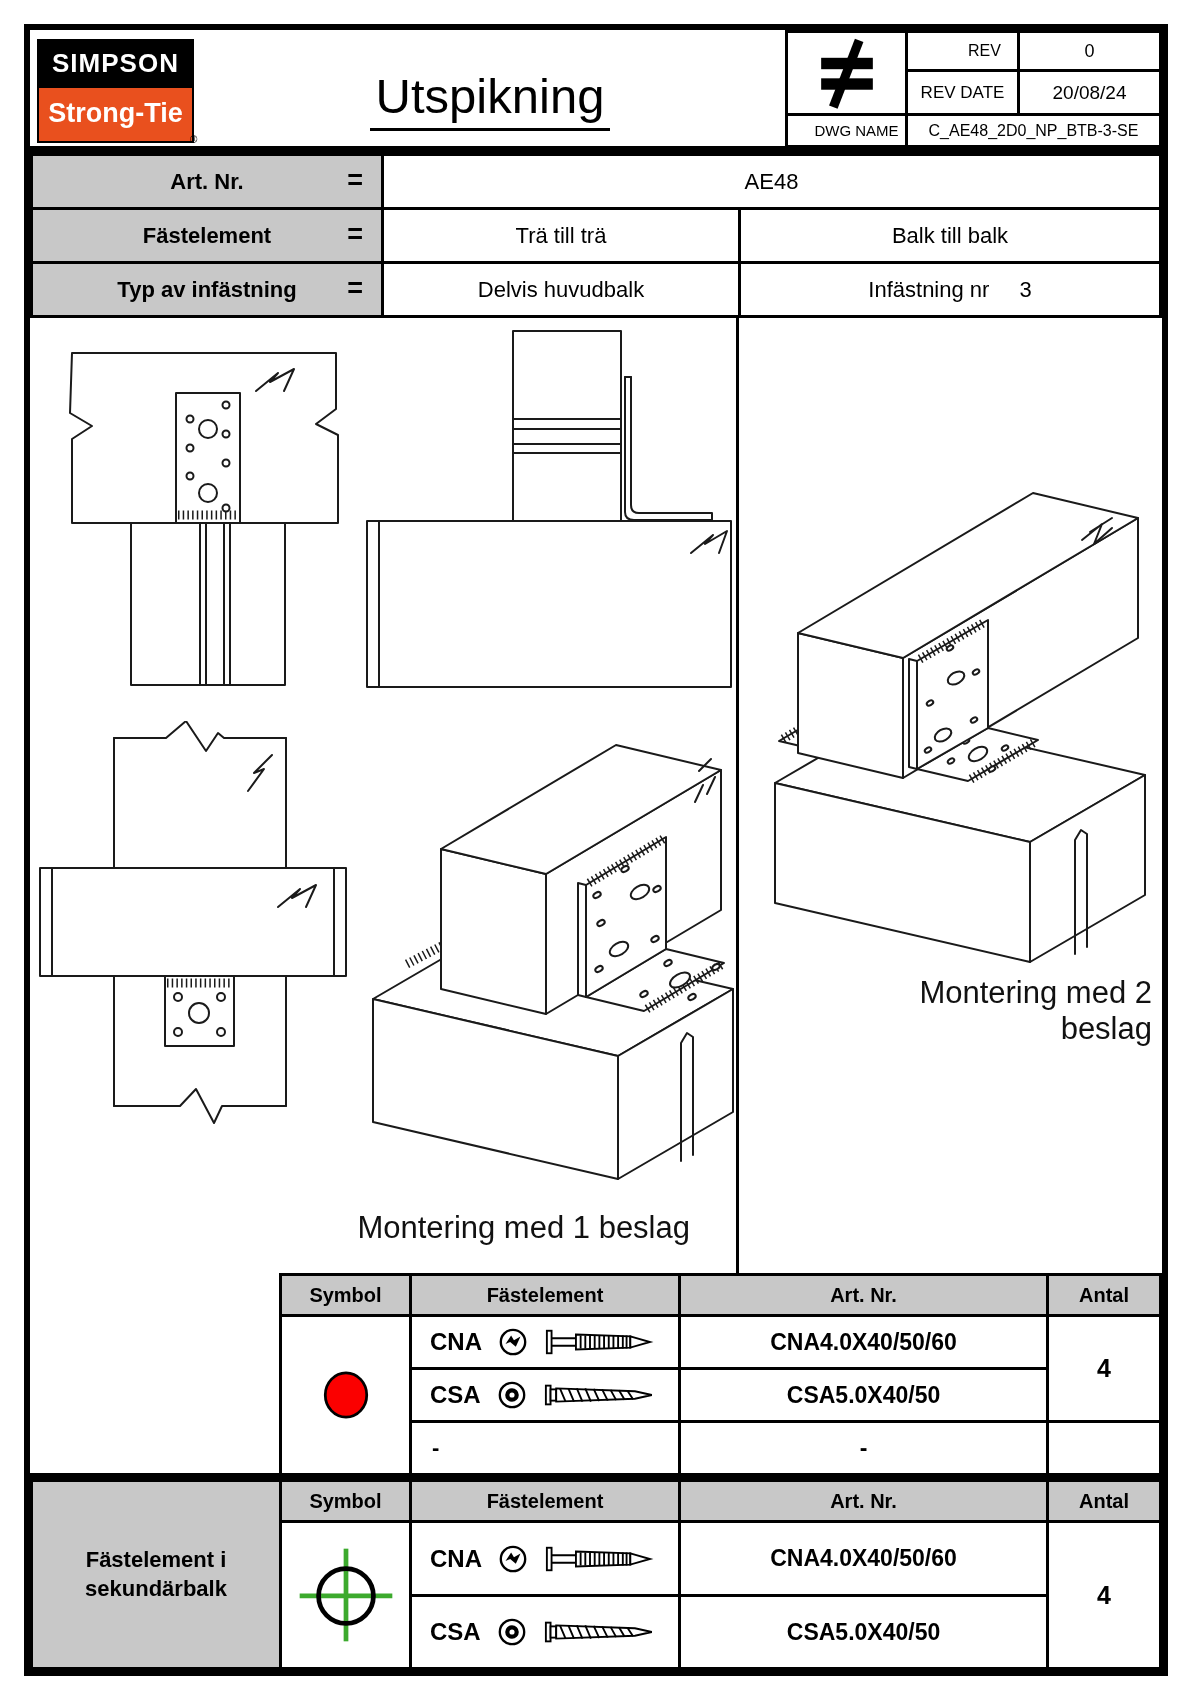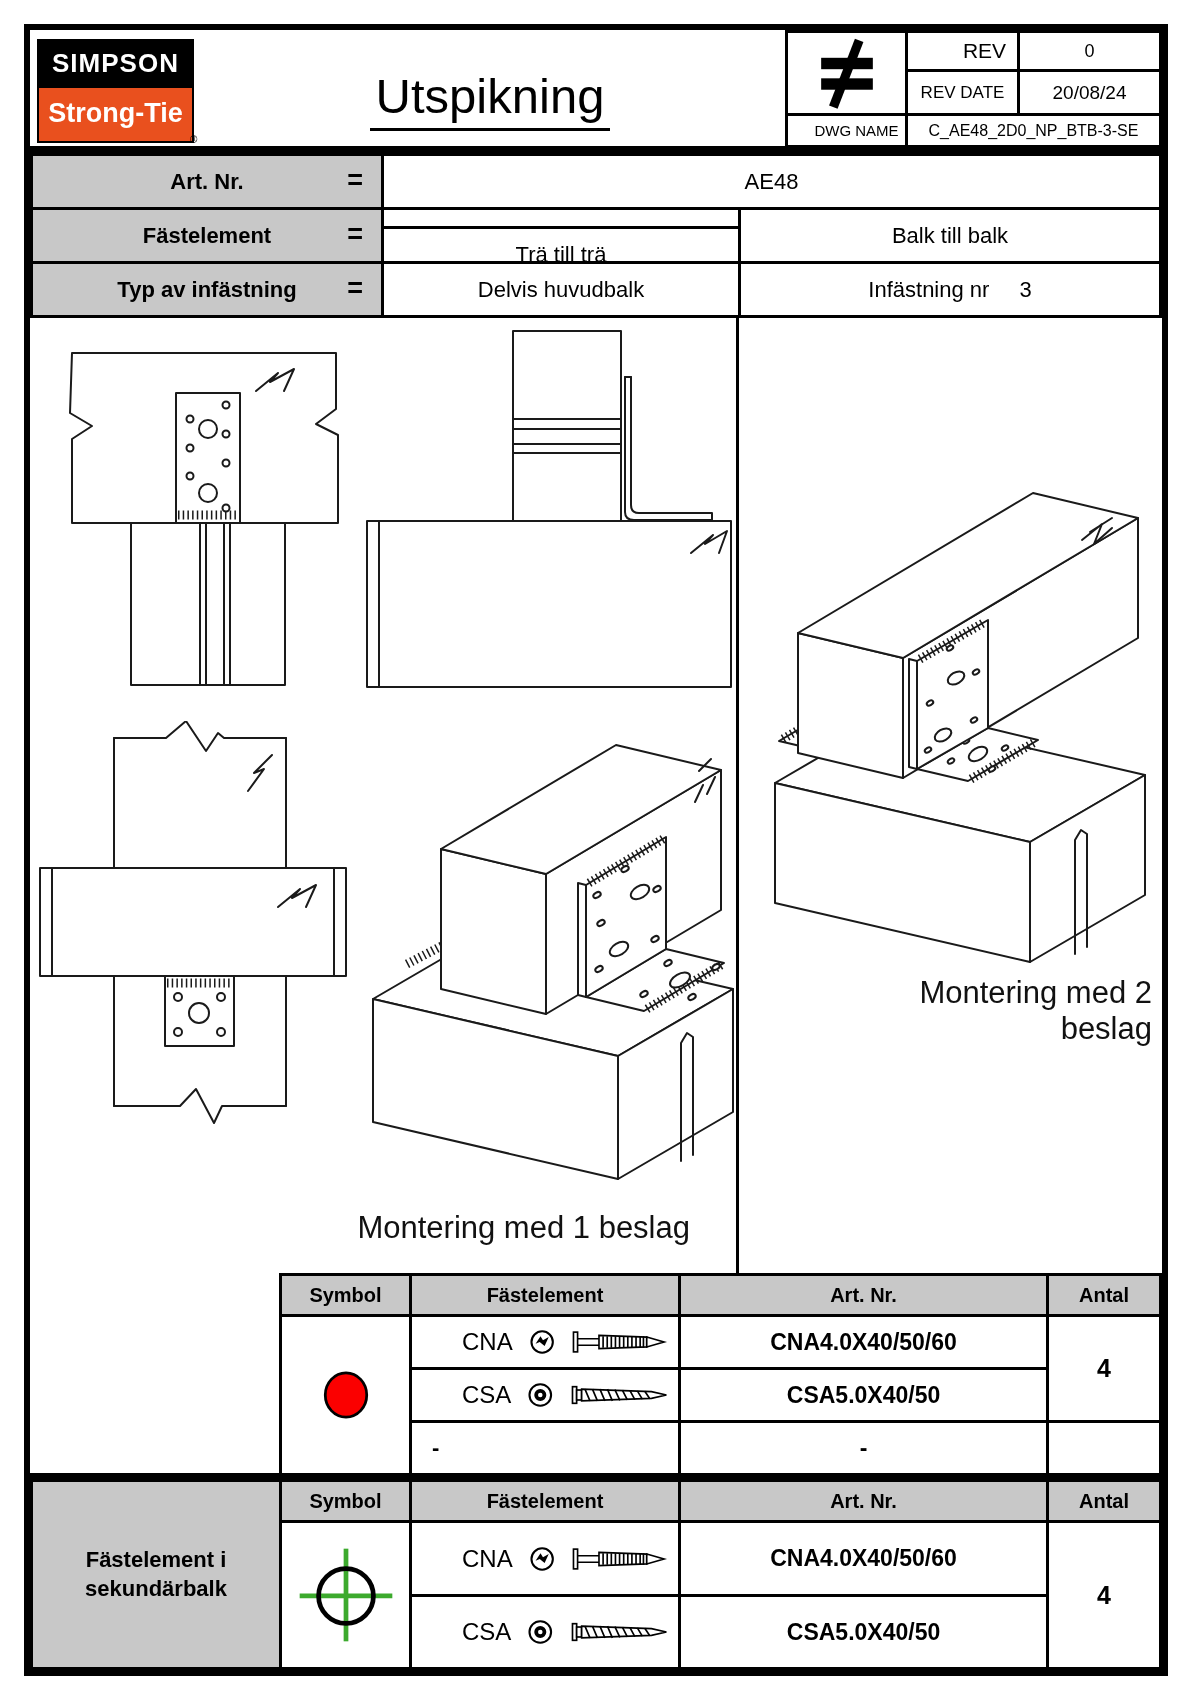--- a/index.html
+++ b/index.html
@@ -24,21 +24,21 @@
   .title span{font-size:49px;border-bottom:3px solid #000;padding:0 6px 4px 6px;}
   .eq{position:absolute;right:18px;top:50%;transform:translateY(-54%);
       font-weight:bold;font-size:27px;}
   
   svg .ln{fill:none;stroke:#1a1a1a;stroke-width:2;stroke-linejoin:round;stroke-linecap:round;}
   svg .fc{fill:#fff;stroke:#1a1a1a;stroke-width:2;stroke-linejoin:round;}
   svg .hatch{fill:none;stroke:#1a1a1a;stroke-width:9;stroke-dasharray:1.5,3.2;}
   svg .hole{fill:#fff;stroke:#1a1a1a;stroke-width:2;}
   .cap{position:absolute;text-align:right;font-size:31px;color:#111;}
   .fast-row{justify-content:flex-start;gap:16px;padding-left:18px;}
-  .code{font-weight:normal;font-size:24px;margin-left:32px;}
+  .code{font-weight:bold;font-size:24px;}
   .artno{font-weight:bold;font-size:23px;}
   .qty{font-weight:bold;font-size:25px;}
   .hdr{font-weight:bold;font-size:20px;}
   .lblcell{font-weight:bold;font-size:22px;text-align:center;line-height:1.3;}
 </style>
 </head>
 <body>
 
 <div class="page">
 <div class="frame">
@@ -53,40 +53,40 @@
     <span>Utspikning</span>
   </div>
 
   <div class="cell" style="left:755px;top:0;width:123px;height:86px;">
     <svg width="76" height="76" viewBox="0 0 90 100">
       <rect x="11" y="30" width="68" height="15" fill="#000"></rect>
       <rect x="11" y="57" width="68" height="15" fill="#000"></rect>
       <line x1="61" y1="7" x2="27" y2="95" stroke="#000" stroke-width="12"></line>
     </svg>
   </div>
-  <div class="cell" style="left:875px;top:0;width:115px;height:42px;font-size:21px;padding-left:44px;">REV</div>
+  <div class="cell" style="left:875px;top:0;width:115px;height:42px;font-size:16px;padding-left:44px;">REV</div>
   <div class="cell" style="left:987px;top:0;width:145px;height:42px;font-size:18px;">0</div>
   <div class="cell" style="left:875px;top:39px;width:115px;height:47px;font-size:17px;">REV DATE</div>
   <div class="cell" style="left:987px;top:39px;width:145px;height:47px;font-size:19px;">20/08/24</div>
   <div class="cell" style="left:755px;top:83px;width:123px;height:35px;font-size:15px;padding-left:20px;">DWG NAME</div>
   <div class="cell" style="left:875px;top:83px;width:257px;height:35px;font-size:16px;">C_AE48_2D0_NP_BTB-3-SE</div>
 
   <div class="blackstrip" style="left:0;top:116px;width:1132px;height:8px;"></div>
 
   <div class="cell gray" style="left:0;top:123px;width:354px;height:57px;">
     <span>Art. Nr.</span>
         <span class="eq">=</span>
   </div>
   <div class="cell" style="left:351px;top:123px;width:781px;height:57px;">AE48</div>
 
   <div class="cell gray" style="left:0;top:177px;width:354px;height:57px;">
     <span>Fästelement</span>
         <span class="eq">=</span>
   </div>
-  <div class="cell" style="left:351px;top:177px;width:360px;height:57px;margin-top:19px;">Trä till trä</div>
+  <div class="cell" style="left:351px;top:177px;width:360px;height:57px;">Trä till trä</div>
   <div class="cell" style="left:708px;top:177px;width:424px;height:57px;">Balk till balk</div>
 
   <div class="cell gray" style="left:0;top:231px;width:354px;height:57px;">
     <span>Typ av infästning</span>
         <span class="eq">=</span>
   </div>
   <div class="cell" style="left:351px;top:231px;width:360px;height:57px;">Delvis huvudbalk</div>
   <div class="cell" style="left:708px;top:231px;width:424px;height:57px;gap:30px;">
     <span>Infästning nr</span>
         <span>3</span>

